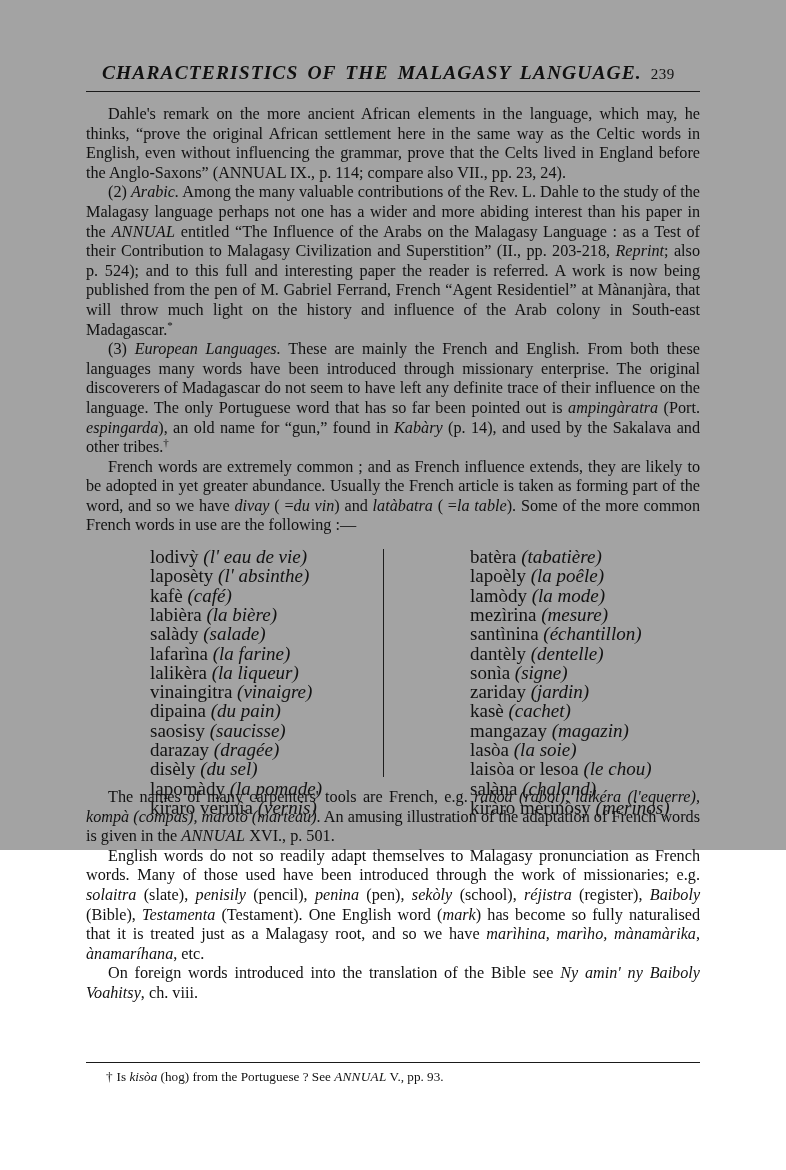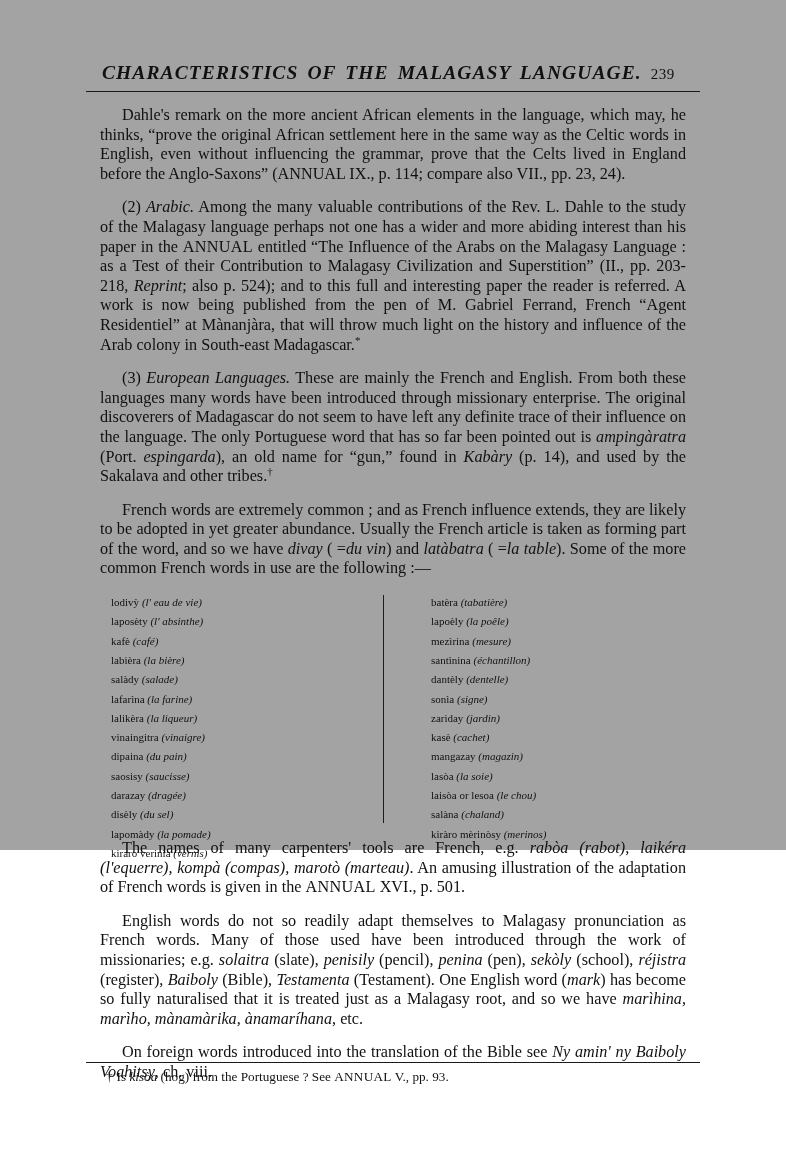--- a/index.html
+++ b/index.html
@@ -52,50 +52,52 @@
   }
   .head-rule {
     border: 0;
     border-top: 1.6px solid #1a1a1a;
     margin: 7px 0 13px 0;
     width: 614px;
   }
 
   
   p.body {
-    margin: 14px;
+    margin: 0;
     font-size: 16.2px;
     line-height: 19.6px;
     text-align: justify;
     text-justify: inter-word;
     hyphens: none;
     text-indent: 22px;
   }
   i { font-style: italic; }
   .sc {
     font-variant: small-caps;
     letter-spacing: 0.3px;
+    font-style: italic;
   }
   .sup {
     font-size: 11px;
     vertical-align: super;
     line-height: 0;
   }
 
   
   .wordlist {
     position: relative;
     margin: 11px 0 9px 0;
     height: 232px;
   }
   .wordlist .col {
     position: absolute;
     top: 0;
-    font-size: 11px;
+    font-size: 19px;
     line-height: 19.3px;
+    margin-left: 39px;
   }
   .wordlist .col.left  { left: 25px;  width: 320px; }
   .wordlist .col.right { left: 345px; width: 270px; }
   .wordlist .entry {
     white-space: nowrap;
   }
   .wordlist .entry .gloss {
     font-style: italic;
   }
   .col-rule {
@@ -170,20 +172,21 @@
         <div class="entry"><span>saosisy</span> <span class="gloss">(saucisse)</span></div>
         <div class="entry"><span>darazay</span> <span class="gloss">(dragée)</span></div>
         <div class="entry"><span>disèly</span> <span class="gloss">(du sel)</span></div>
         <div class="entry"><span>lapomàdy</span> <span class="gloss">(la pomade)</span></div>
         <div class="entry"><span>kiraro verinìa</span> <span class="gloss">(vernis)</span></div>
       </div>
 
       <div class="col right">
         <div class="entry"><span>batèra</span> <span class="gloss">(tabatière)</span></div>
         <div class="entry"><span>lapoèly</span> <span class="gloss">(la poêle)</span></div>
+        <div class="entry"><span>lamòdy</span> <span class="gloss">(la mode)</span></div>
         <div class="entry"><span>mezìrina</span> <span class="gloss">(mesure)</span></div>
         <div class="entry"><span>santìnina</span> <span class="gloss">(échantillon)</span></div>
         <div class="entry"><span>dantèly</span> <span class="gloss">(dentelle)</span></div>
         <div class="entry"><span>sonìa</span> <span class="gloss">(signe)</span></div>
         <div class="entry"><span>zariday</span> <span class="gloss">(jardin)</span></div>
         <div class="entry"><span>kasè</span> <span class="gloss">(cachet)</span></div>
         <div class="entry"><span>mangazay</span> <span class="gloss">(magazin)</span></div>
         <div class="entry"><span>lasòa</span> <span class="gloss">(la soie)</span></div>
         <div class="entry"><span>laisòa or lesoa</span> <span class="gloss">(le chou)</span></div>
         <div class="entry"><span>salàna</span> <span class="gloss">(chaland)</span></div>

